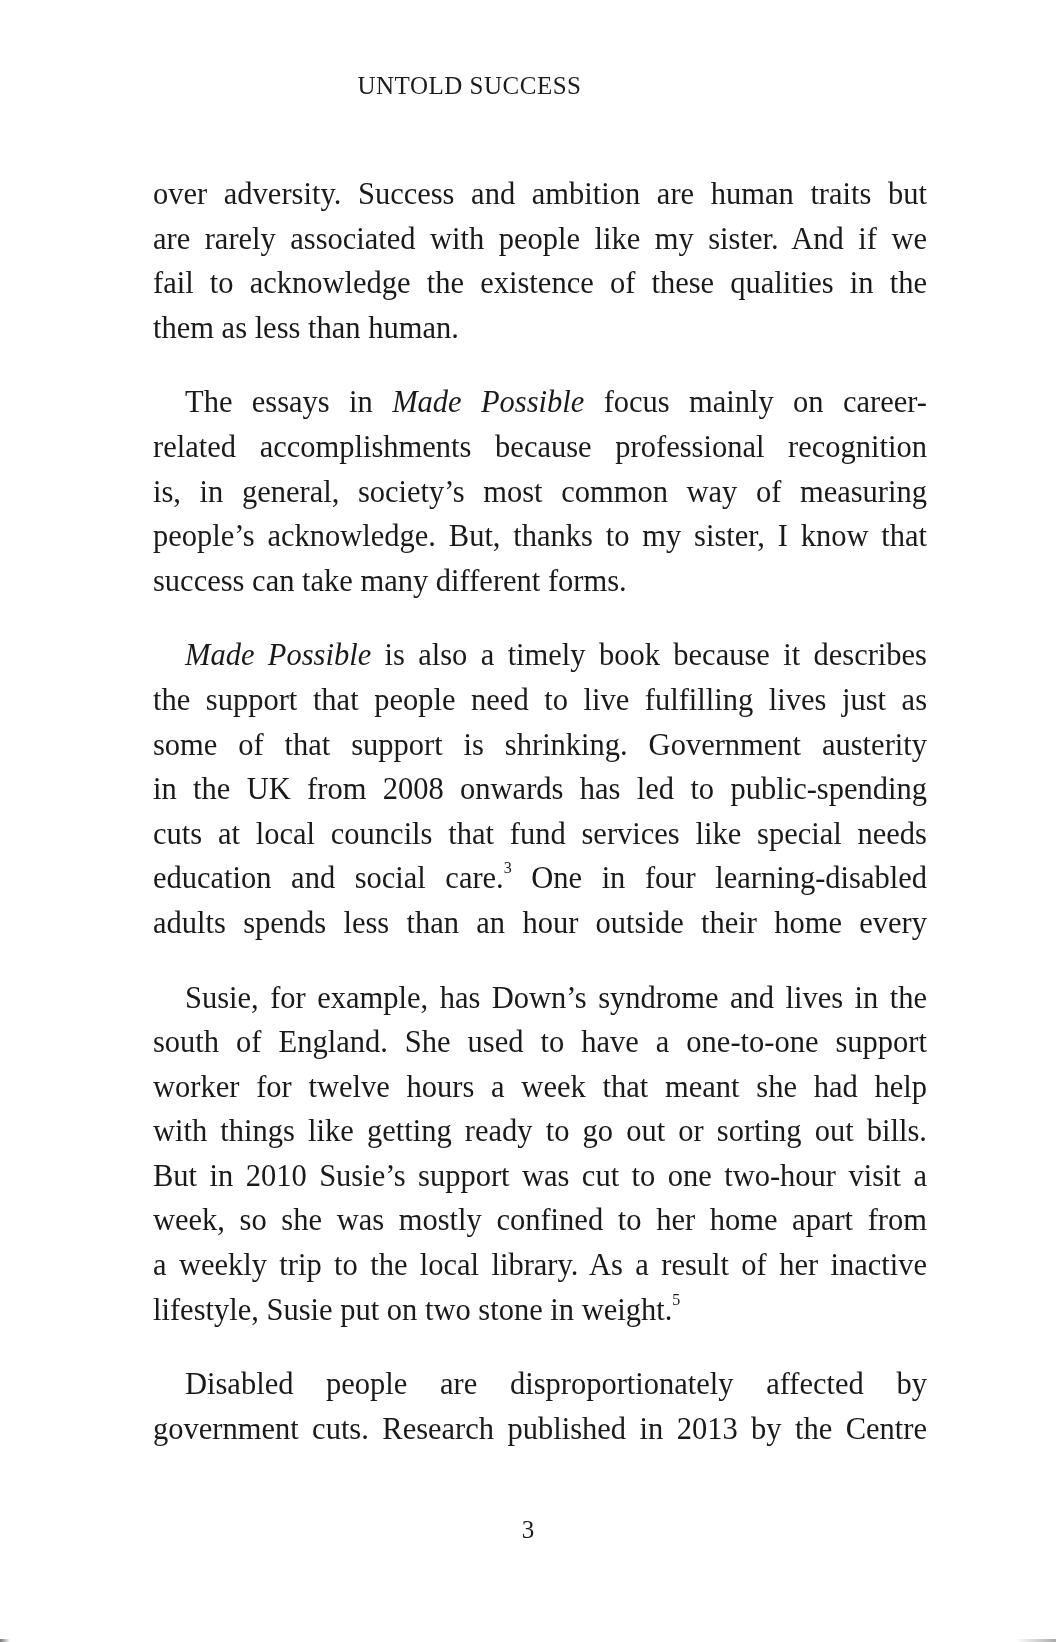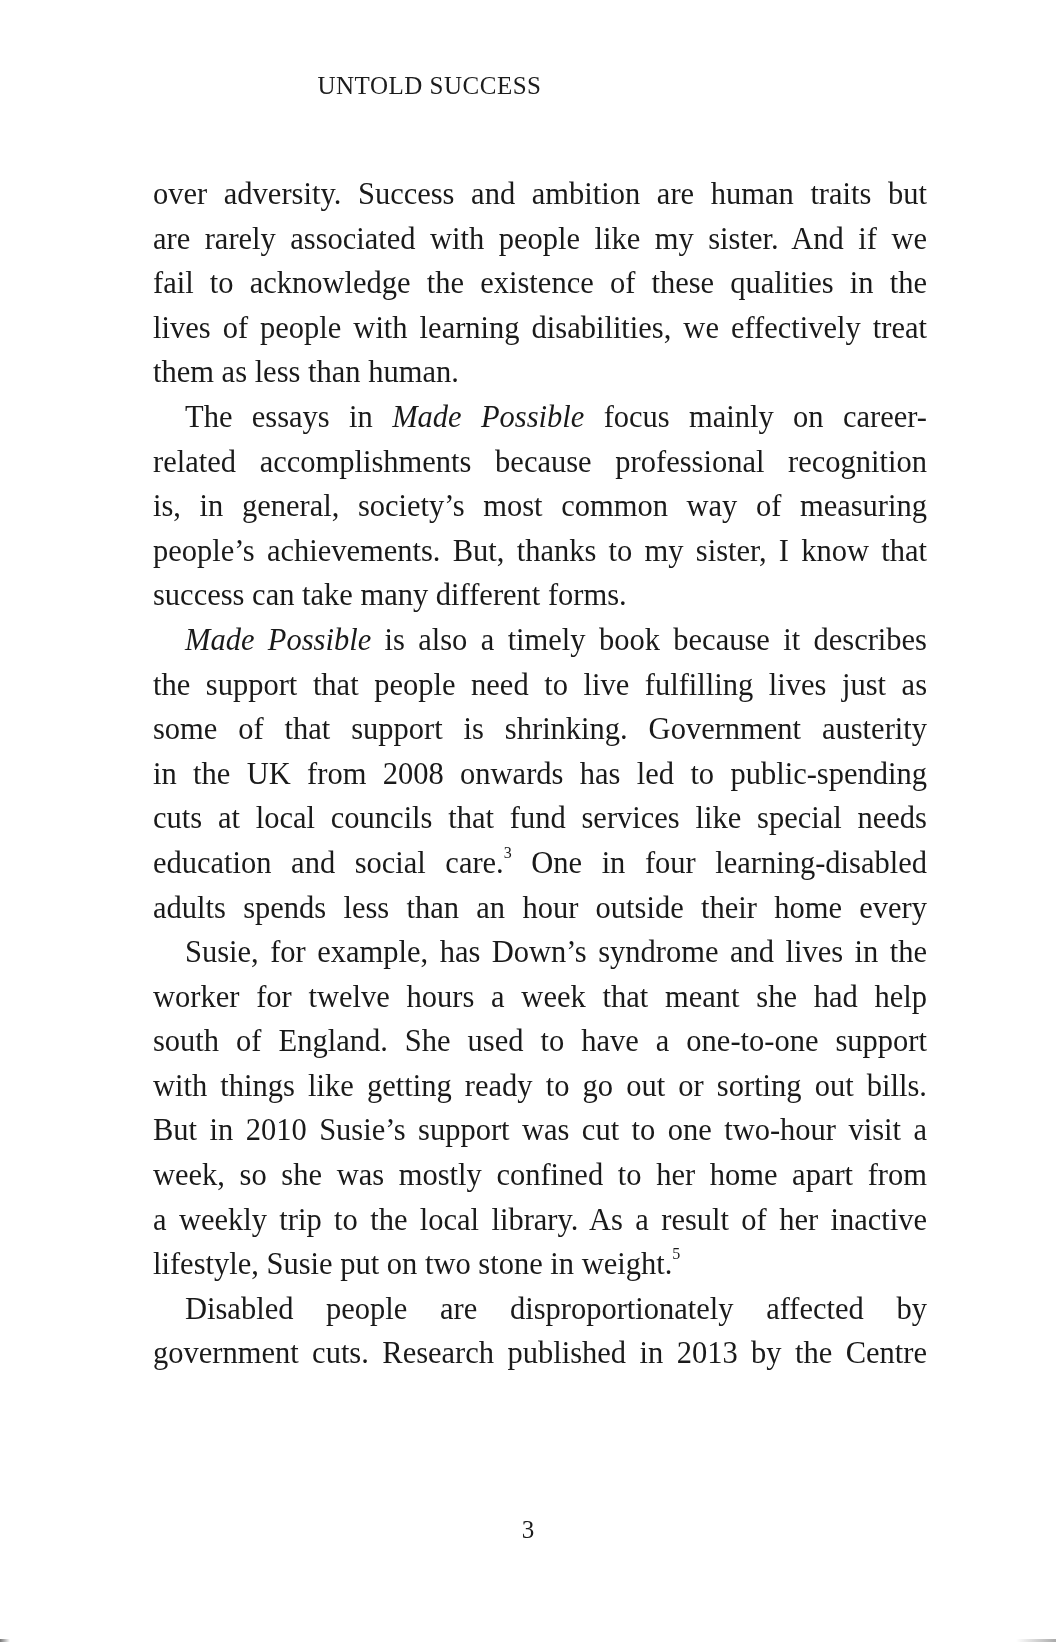--- a/index.html
+++ b/index.html
@@ -17,20 +17,21 @@
     }
     .running-head {
       position: absolute;
       top: 72px;
       left: 0;
       width: 859px;
       text-align: center;
       font-size: 25px;
       letter-spacing: 0.5px;
       color: #1c1c1c;
+      padding-left: 40px;
     }
     .text-block {
       position: absolute;
       top: 172px;
       left: 153px;
       width: 774px;
       font-size: 30.5px;
       line-height: 44.6px;
       text-align: justify;
       word-spacing: 0px;
@@ -55,20 +56,21 @@
       width: 100%;
       text-align: justify;
       text-align-last: justify;
     }
     .line.last .line-inner {
       text-align-last: left;
     }
     .line.indent {
       padding-left: 32px;
       box-sizing: border-box;
+      margin-top: 30px;
     }
     em {
       font-style: italic;
     }
     sup {
       font-size: 16px;
       line-height: 0;
       position: relative;
       top: -4px;
       vertical-align: super;
@@ -102,43 +104,42 @@
 </head>
 <body>
 
 <div class="running-head">UNTOLD SUCCESS</div>
 
 <div class="text-block" id="text-block">
     <div class="para">
       <span class="line"><span class="line-inner"><span>over adversity. Success and ambition are human traits but</span></span></span>
       <span class="line"><span class="line-inner"><span>are rarely associated with people like my sister. And if we</span></span></span>
       <span class="line"><span class="line-inner"><span>fail to acknowledge the existence of these qualities in the</span></span></span>
-      <span class="line"><span class="line-inner"><span>lives of people with learning disabilities, we effectively treat</span></span></span>
       <span class="line last"><span class="line-inner"><span>them as less than human.</span></span></span>
     </div>
     <div class="para">
       <span class="line indent"><span class="line-inner"><span>The essays in </span><em>Made Possible</em><span> focus mainly on career-</span></span></span>
       <span class="line"><span class="line-inner"><span>related accomplishments because professional recognition</span></span></span>
       <span class="line"><span class="line-inner"><span>is, in general, society’s most common way of measuring</span></span></span>
-      <span class="line"><span class="line-inner"><span>people’s achievements. But, thanks to my sister, I know that</span></span></span>
+      <span class="line"><span class="line-inner"><span>people’s acknowledge. But, thanks to my sister, I know that</span></span></span>
       <span class="line last"><span class="line-inner"><span>success can take many different forms.</span></span></span>
     </div>
     <div class="para">
       <span class="line indent"><span class="line-inner"><em>Made Possible</em><span> is also a timely book because it describes</span></span></span>
       <span class="line"><span class="line-inner"><span>the support that people need to live fulfilling lives just as</span></span></span>
       <span class="line"><span class="line-inner"><span>some of that support is shrinking. Government austerity</span></span></span>
       <span class="line"><span class="line-inner"><span>in the UK from 2008 onwards has led to public-spending</span></span></span>
       <span class="line"><span class="line-inner"><span>cuts at local councils that fund services like special needs</span></span></span>
       <span class="line"><span class="line-inner"><span>education and social care.</span><sup>3</sup><span> One in four learning-disabled</span></span></span>
       <span class="line"><span class="line-inner"><span>adults spends less than an hour outside their home every</span></span></span>
     </div>
     <div class="para">
       <span class="line indent"><span class="line-inner"><span>Susie, for example, has Down’s syndrome and lives in the</span></span></span>
+      <span class="line"><span class="line-inner"><span>south of England. She used to have a one-to-one support</span></span></span>
       <span class="line"><span class="line-inner"><span>worker for twelve hours a week that meant she had help</span></span></span>
-      <span class="line"><span class="line-inner"><span>south of England. She used to have a one-to-one support</span></span></span>
       <span class="line"><span class="line-inner"><span>with things like getting ready to go out or sorting out bills.</span></span></span>
       <span class="line"><span class="line-inner"><span>But in 2010 Susie’s support was cut to one two-hour visit a</span></span></span>
       <span class="line"><span class="line-inner"><span>week, so she was mostly confined to her home apart from</span></span></span>
       <span class="line"><span class="line-inner"><span>a weekly trip to the local library. As a result of her inactive</span></span></span>
       <span class="line last"><span class="line-inner"><span>lifestyle, Susie put on two stone in weight.</span><sup>5</sup></span></span>
     </div>
     <div class="para">
       <span class="line indent"><span class="line-inner"><span>Disabled people are disproportionately affected by</span></span></span>
       <span class="line"><span class="line-inner"><span>government cuts. Research published in 2013 by the Centre</span></span></span>
     </div>

